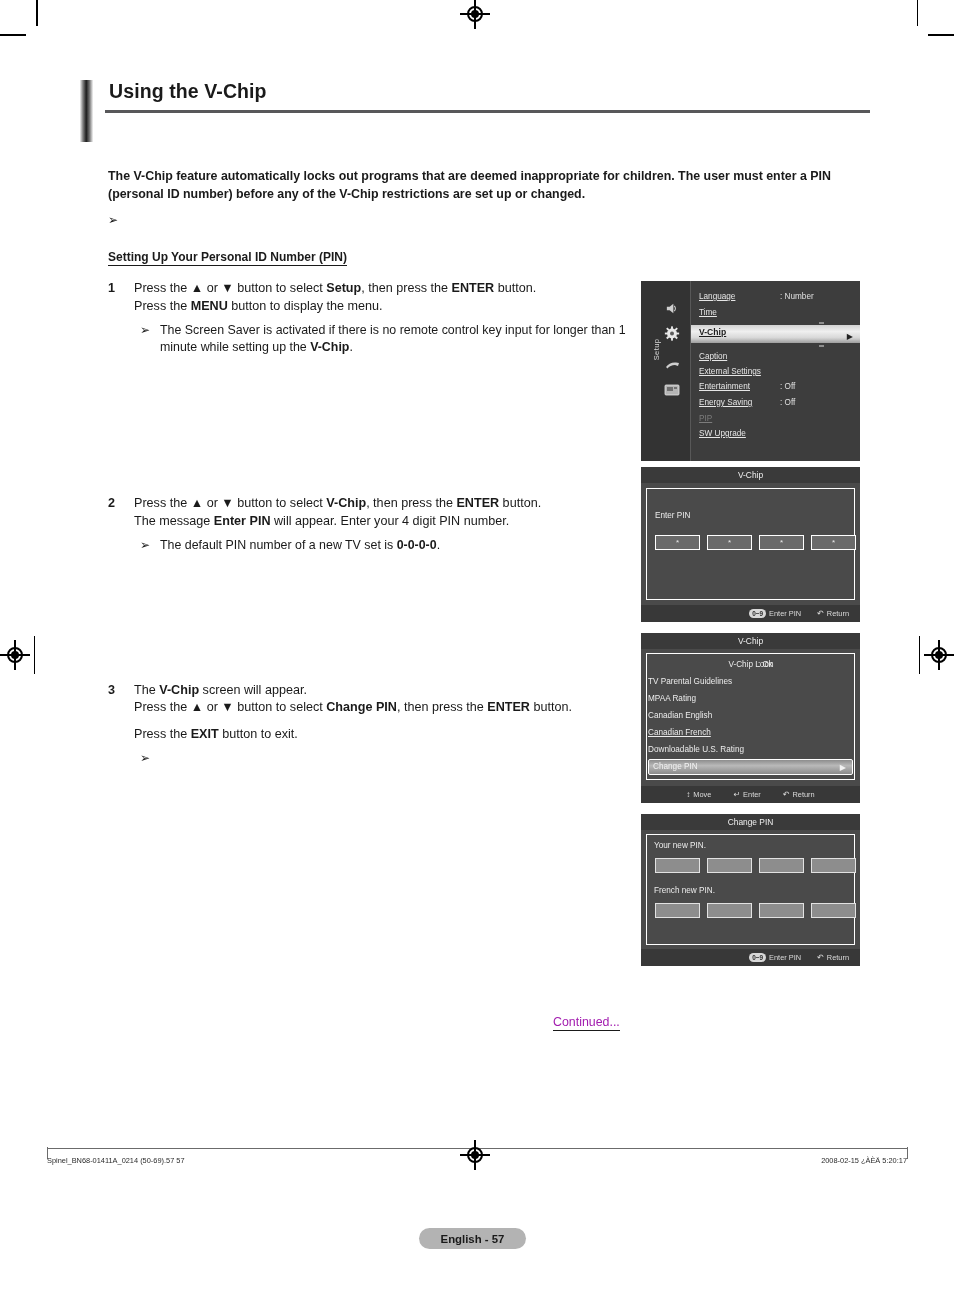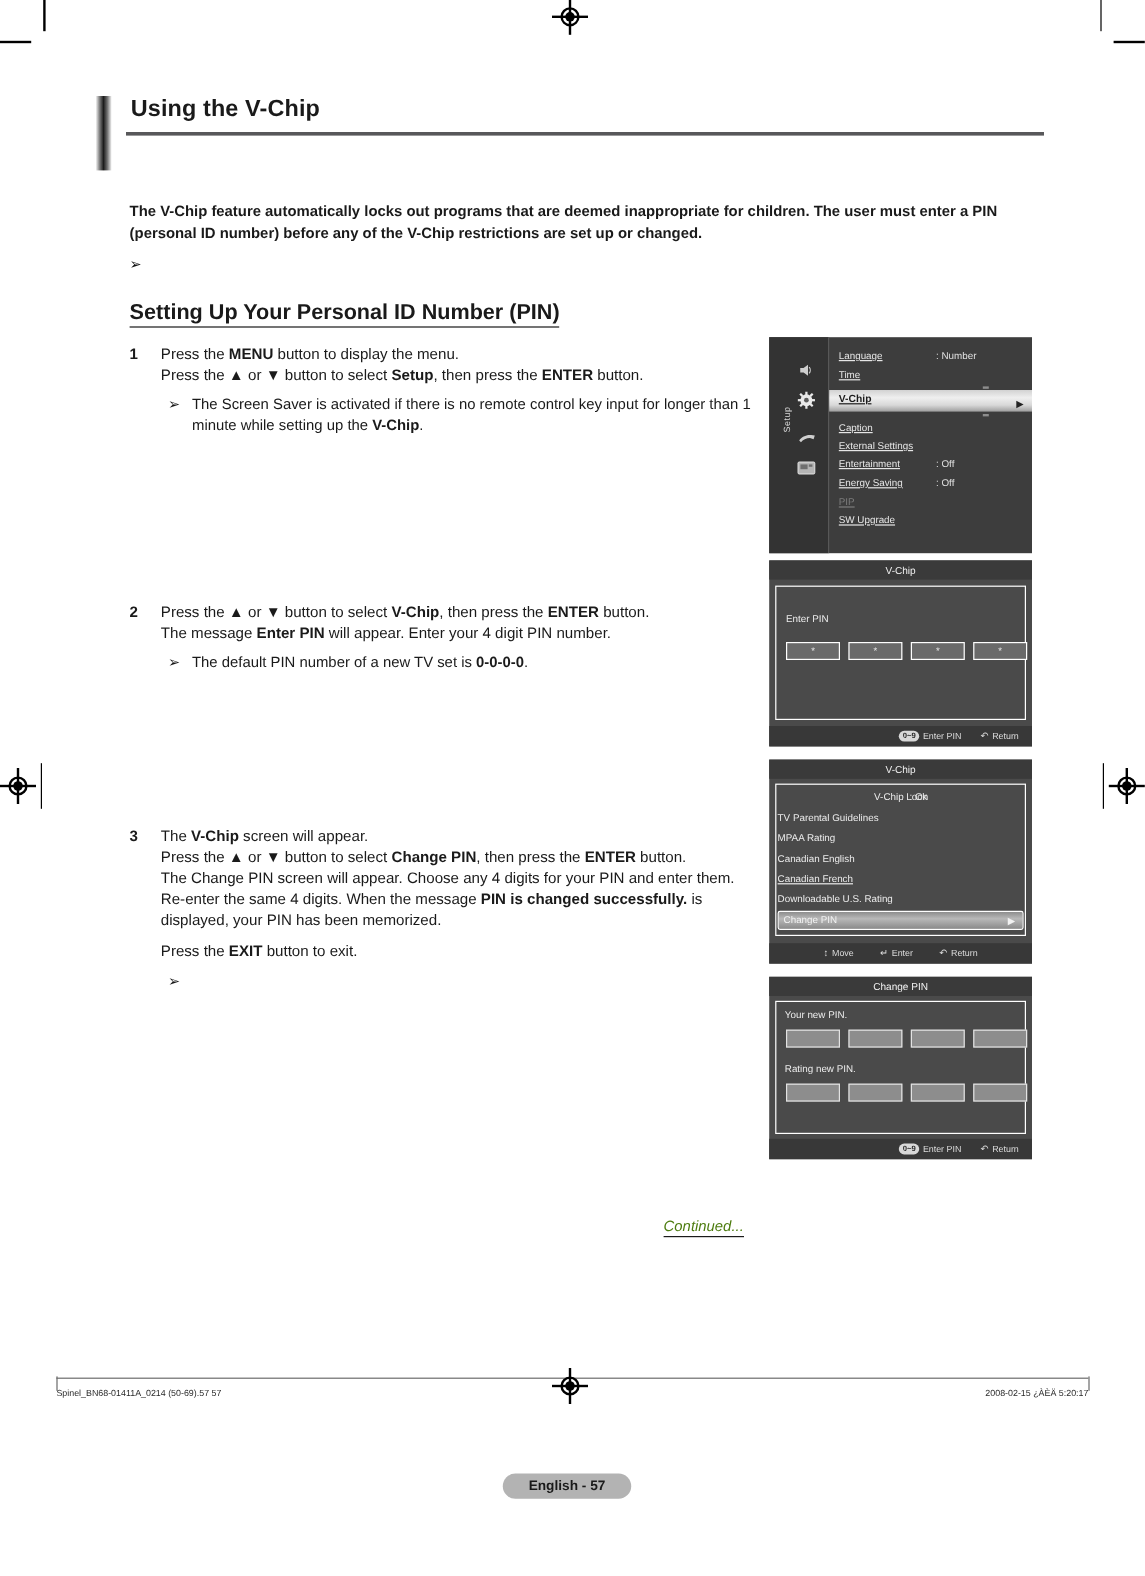--- a/index.html
+++ b/index.html
@@ -58,21 +58,21 @@
   }
   .bullet-row {
     display:flex; align-items:flex-start; margin-top:9px;
   }
   .bullet-ico {
     flex:0 0 auto; width:18px; font-size:12px; line-height:16px; color:#111;
   }
   .bullet-txt { font-size:12.4px; line-height:16px; color:#1a1a1a; }
 
   .subhead {
-    margin-top:22px; font-size:18px; font-weight:bold;
+    margin-top:22px; font-size:12px; font-weight:bold;
     display:inline-block; border-bottom:1.6px solid #1a1a1a; padding-bottom:1px;
   }
 
   .step { display:flex; margin-top:14px; }
   .step-num { flex:0 0 26px; font-size:12.6px; font-weight:bold; line-height:17.5px; }
   .step-body { flex:1 1 auto; }
   .step-line { font-size:12.6px; line-height:17.5px; color:#1a1a1a; }
   .step .note { display:flex; margin-top:7px; padding-left:6px; }
   .note-ico { flex:0 0 20px; font-size:12px; line-height:16.5px; }
   .note-txt { font-size:12.4px; line-height:16.5px; max-width:480px; }
@@ -164,21 +164,21 @@
   .osd4 .frame { left:5px; top:20px; width:209px; height:111px; }
   .osd4 .lbl { position:absolute; left:13px; font-size:8.2px; color:#ececec; }
   .osd4 .pinbox {
     position:absolute; width:45px; height:15px;
     border:1px solid #e2e2e2; background:#8d8d8d;
   }
 
   
   .continued {
     position:absolute; left:553px; top:1015px;
-    font-size:12.4px; font-style:italic; color:#4d7c0f;
+    font-size:12.4px; color:#a21caf;
     border-bottom:1px solid #1a1a1a; padding-bottom:1px;
   }
 
   
   .pagebadge {
     position:absolute; left:419px; top:1228px; width:107px; height:21px;
     background:#b3b3b3; border-radius:11px;
     font-size:11.4px; font-weight:bold; color:#1a1a1a;
     display:flex; align-items:center; justify-content:center;
   }
@@ -235,22 +235,22 @@
     <div class="bullet-row">
       <span class="bullet-ico">➢</span>
     </div>
 
     <div class="subhead">Setting Up Your Personal ID Number (PIN)</div>
 
     
     <div class="step">
       <div class="step-num">1</div>
       <div class="step-body">
+        <div class="step-line">Press the ▲ or ▼ button to select <b>Setup</b>, then press the <b>ENTER</b> button.</div>
         <div class="step-line">Press the <b>MENU</b> button to display the menu.</div>
-        <div class="step-line">Press the ▲ or ▼ button to select <b>Setup</b>, then press the <b>ENTER</b> button.</div>
         <div class="note">
           <span class="note-ico">➢</span>
           <span class="note-txt">The Screen Saver is activated if there is no remote control key input for longer than 1 minute while setting up the <b>V-Chip</b>.</span>
         </div>
       </div>
     </div>
 
     <div style="height:126px"></div>
 
     
@@ -267,21 +267,20 @@
     </div>
 
     <div style="height:114px"></div>
 
     
     <div class="step">
       <div class="step-num">3</div>
       <div class="step-body">
         <div class="step-line">The <b>V-Chip</b> screen will appear.</div>
         <div class="step-line">Press the ▲ or ▼ button to select <b>Change PIN</b>, then press the <b>ENTER</b> button.</div>
-        <div class="step-line" style="max-width:492px;">The Change PIN screen will appear. Choose any 4 digits for your PIN and enter them. Re-enter the same 4 digits. When the message <b>PIN is changed successfully.</b> is displayed, your PIN has been memorized.</div>
         <div class="gap-sm"></div>
         <div class="step-line">Press the <b>EXIT</b> button to exit.</div>
         <div class="note">
           <span class="note-ico">➢</span>
         </div>
       </div>
     </div>
 
   </div>
 
@@ -430,21 +429,21 @@
   <div class="osd osd4 dlg">
     <div class="title">Change PIN</div>
     <div class="frame"></div>
 
     <div class="lbl" style="top:27px;">Your new PIN.</div>
     <div class="pinbox" style="left:14px; top:44px;"></div>
     <div class="pinbox" style="left:66px; top:44px;"></div>
     <div class="pinbox" style="left:118px; top:44px;"></div>
     <div class="pinbox" style="left:170px; top:44px;"></div>
 
-    <div class="lbl" style="top:72px;">Rating new PIN.</div>
+    <div class="lbl" style="top:72px;">French new PIN.</div>
     <div class="pinbox" style="left:14px; top:89px;"></div>
     <div class="pinbox" style="left:66px; top:89px;"></div>
     <div class="pinbox" style="left:118px; top:89px;"></div>
     <div class="pinbox" style="left:170px; top:89px;"></div>
 
     <div class="footbar">
       <div class="fbitem">
         <span class="key09">0~9</span>
         <span>Enter PIN</span>
       </div>

